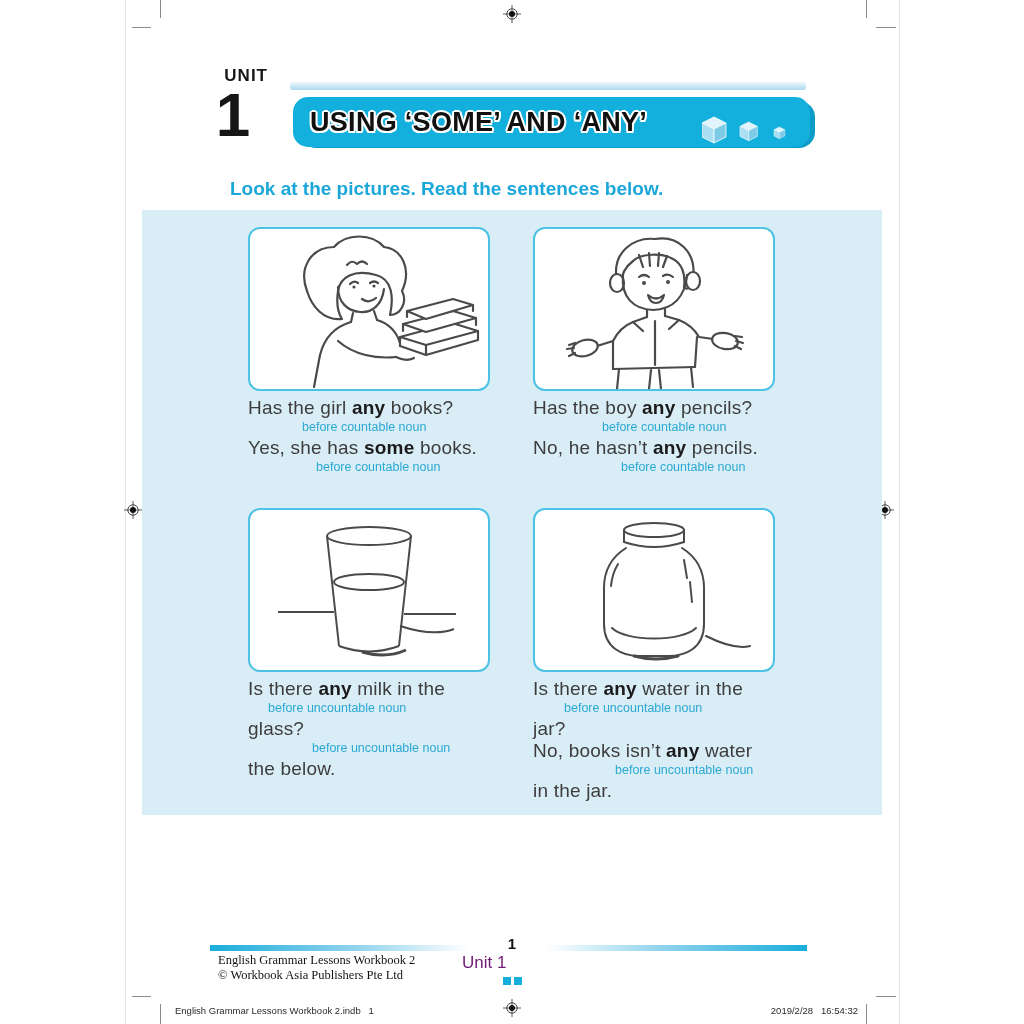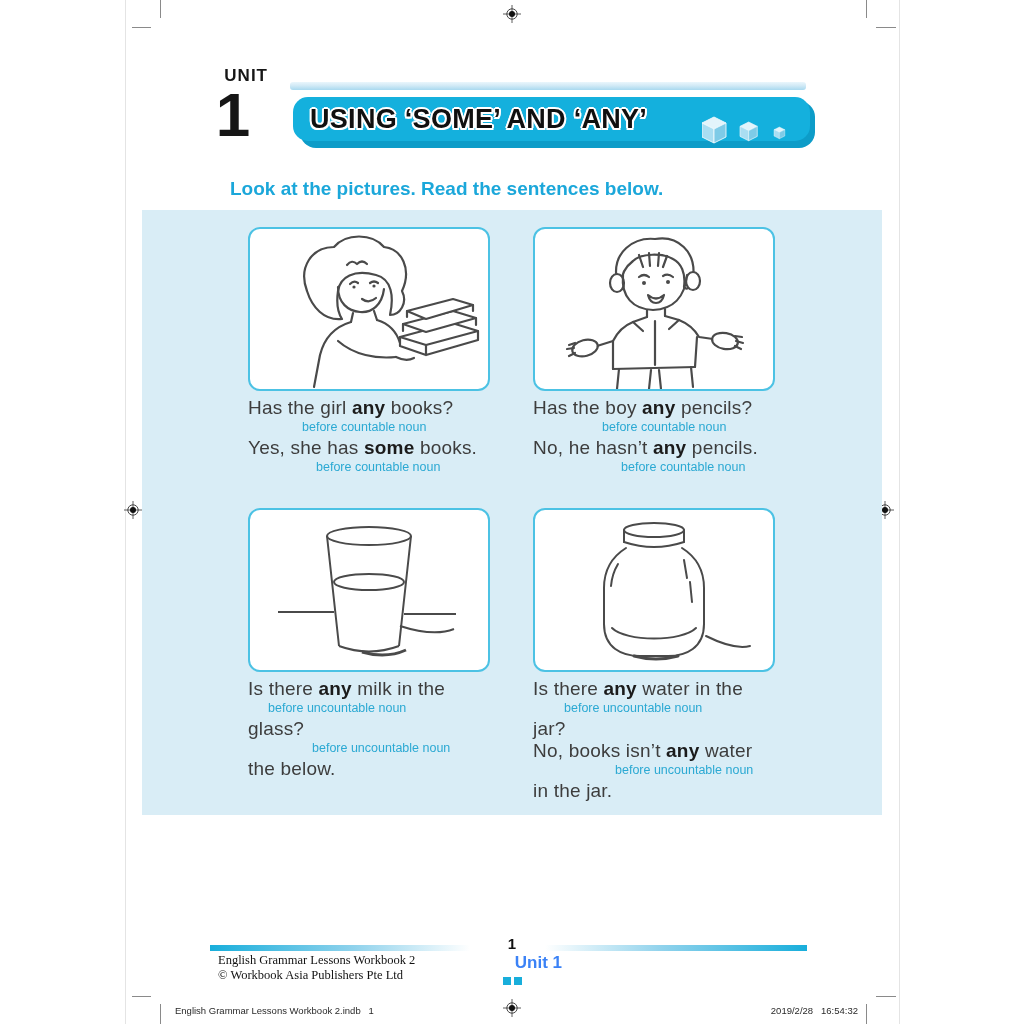--- a/index.html
+++ b/index.html
@@ -10,21 +10,21 @@
   .crop{position:absolute;background:#8a8a8a;}
   .crop.v{width:1px;} .crop.h{height:1px;}
   .regmark{position:absolute;}
   
   .unit-block{position:absolute;left:198px;top:66px;width:70px;text-align:center;color:#161616;}
   .unit-label{font-size:17px;font-weight:700;letter-spacing:1px;text-align:right;}
   .unit-number{font-size:62px;font-weight:800;line-height:54px;margin-top:2px;}
   .stripe{position:absolute;left:290px;top:82px;width:516px;height:8px;
           background:linear-gradient(to bottom,#eaf6fc 0%,#d2eaf6 45%,#a9d9ef 100%);border-radius:3px;}
   .banner-shadow{position:absolute;left:300px;top:101px;width:515px;height:47px;border-radius:16px;background:#0d9cc8;}
-  .banner{position:absolute;left:293px;top:97px;width:517px;height:44px;border-radius:15px;
+  .banner{position:absolute;left:293px;top:97px;width:517px;height:50px;border-radius:15px;
           background:#14b0dd;display:flex;align-items:center;}
   .banner-title{margin-left:17px;font-size:27px;font-weight:700;letter-spacing:.3px;color:#101010;
      text-shadow:-2px 0 0 #fff,2px 0 0 #fff,0 -2px 0 #fff,0 2px 0 #fff,
                  -1.5px -1.5px 0 #fff,1.5px -1.5px 0 #fff,-1.5px 1.5px 0 #fff,1.5px 1.5px 0 #fff;}
   .cubes{position:absolute;right:16px;top:18px;}
   .instruction{position:absolute;left:230px;top:178px;font-size:19px;font-weight:700;color:#1ba7da;}
   
   .content-area{position:absolute;left:142px;top:210px;width:740px;height:605px;background:#d9edf6;}
   .panel{position:absolute;width:242px;}
   .panel.p0{left:106px;top:17px;} .panel.p1{left:391px;top:17px;}
@@ -34,22 +34,22 @@
   .sentence{font-size:19px;line-height:22px;color:#3d3d3d;letter-spacing:.2px;white-space:nowrap;}
   .sentence .bold{font-weight:700;color:#1b1b1b;}
   .annotation{font-size:12.5px;line-height:14px;color:#2ba9d3;margin:1px 0 3px 0;white-space:nowrap;}
   
   .bar-left{position:absolute;left:210px;top:945px;width:260px;height:6px;
             background:linear-gradient(to right,#18aedb 0%,#8fd2ec 55%,rgba(255,255,255,0) 100%);}
   .bar-right{position:absolute;left:545px;top:945px;width:262px;height:6px;
             background:linear-gradient(to right,rgba(255,255,255,0) 0%,#8fd2ec 45%,#18aedb 100%);}
   .page-num{position:absolute;left:462px;top:935px;width:100px;text-align:center;
             font-size:15px;font-weight:700;color:#111;}
-  .unit-ref{position:absolute;left:462px;top:953px;width:100px;text-align:right;
-            font-size:17px;font-weight:700;color:#3b82f6;}
+  .unit-ref{position:absolute;left:462px;top:953px;width:100px;text-align:left;
+            font-size:17px;font-weight:400;color:#701a75;}
   .footer-squares{position:absolute;left:462px;top:977px;width:100px;text-align:center;line-height:0;}
   .footer-squares span{display:inline-block;width:8px;height:8px;margin:0 1.5px;background:#18aedb;}
   .imprint{position:absolute;left:218px;top:953px;font-family:"Liberation Serif",serif;
            font-size:12.5px;line-height:15px;color:#121212;}
   
   .print-text{position:absolute;top:1005px;font-size:9.5px;color:#2a2a2a;white-space:pre;}
   .print-left{left:175px;} .print-right{right:166px;text-align:right;}
 </style>
 </head>
 <body>

